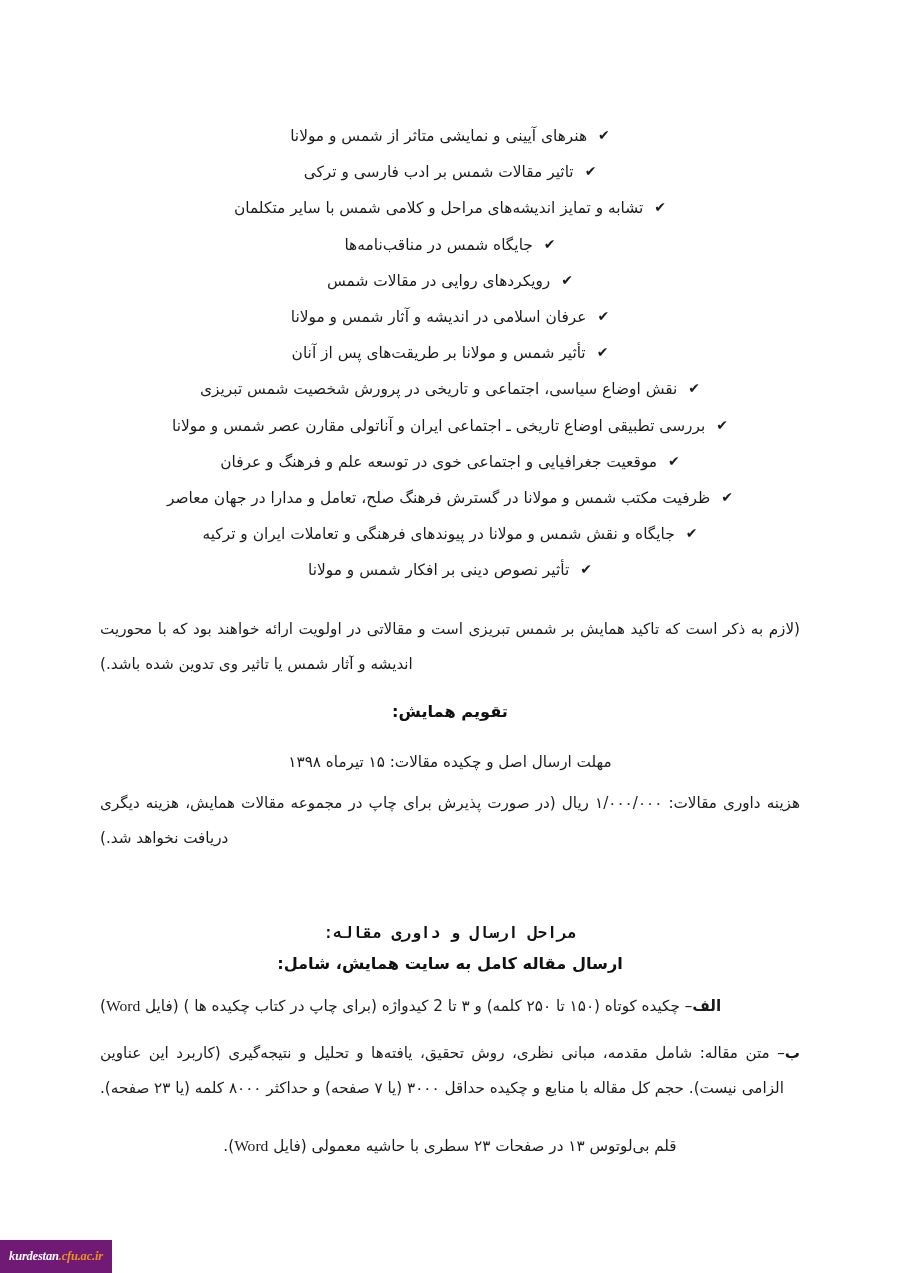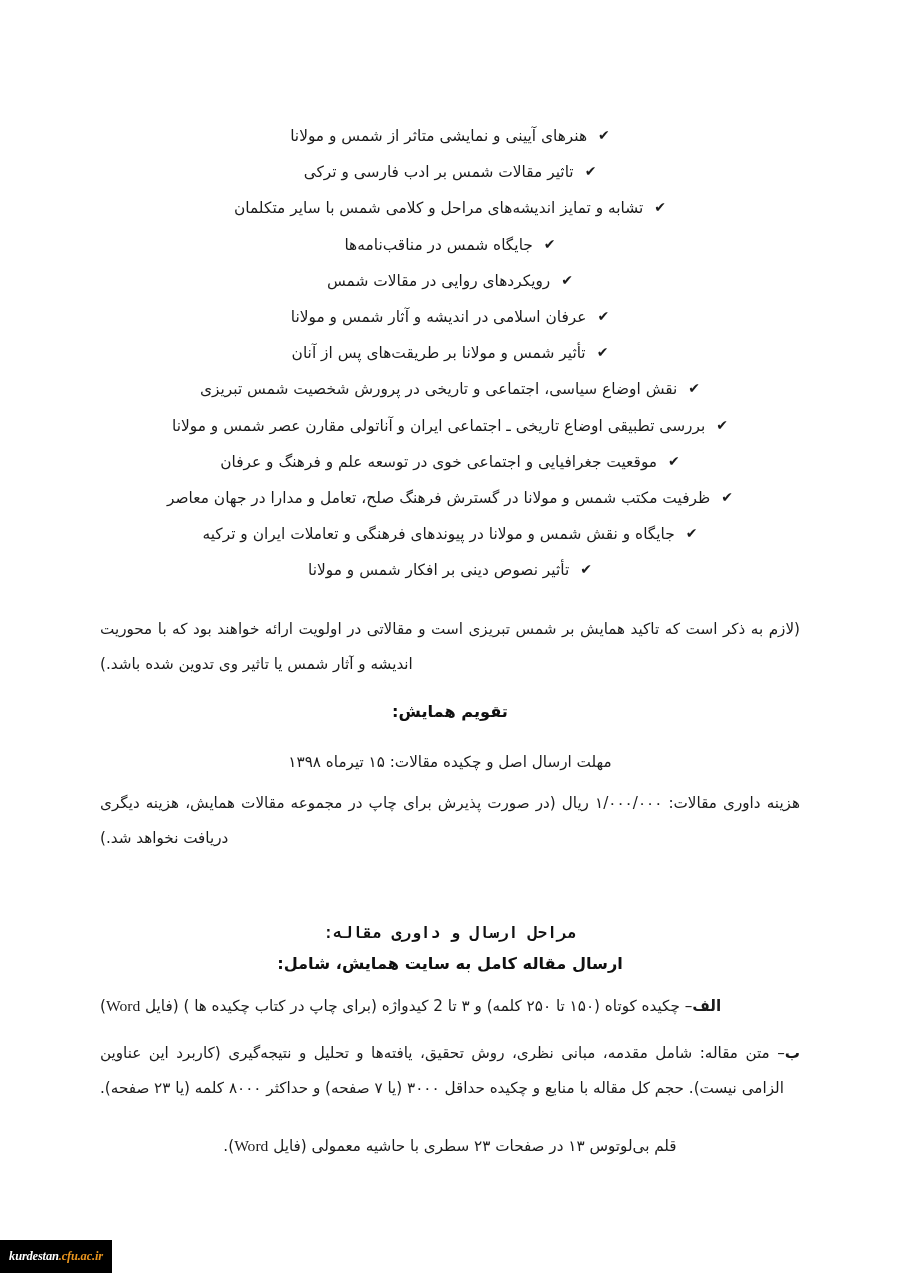--- a/index.html
+++ b/index.html
@@ -92,21 +92,21 @@
     font-size: 15.6px;
   }
 
   
   .watermark {
     position: absolute;
     left: 0;
     bottom: 0;
     width: 112px;
     height: 33px;
-    background: #000000;
+    background: #701a75;
     display: flex;
     align-items: center;
     justify-content: center;
     direction: ltr;
   }
   .watermark .wm-text {
     font-family: "Liberation Serif", "DejaVu Serif", serif;
     font-style: italic;
     font-weight: bold;
     font-size: 12.5px;

